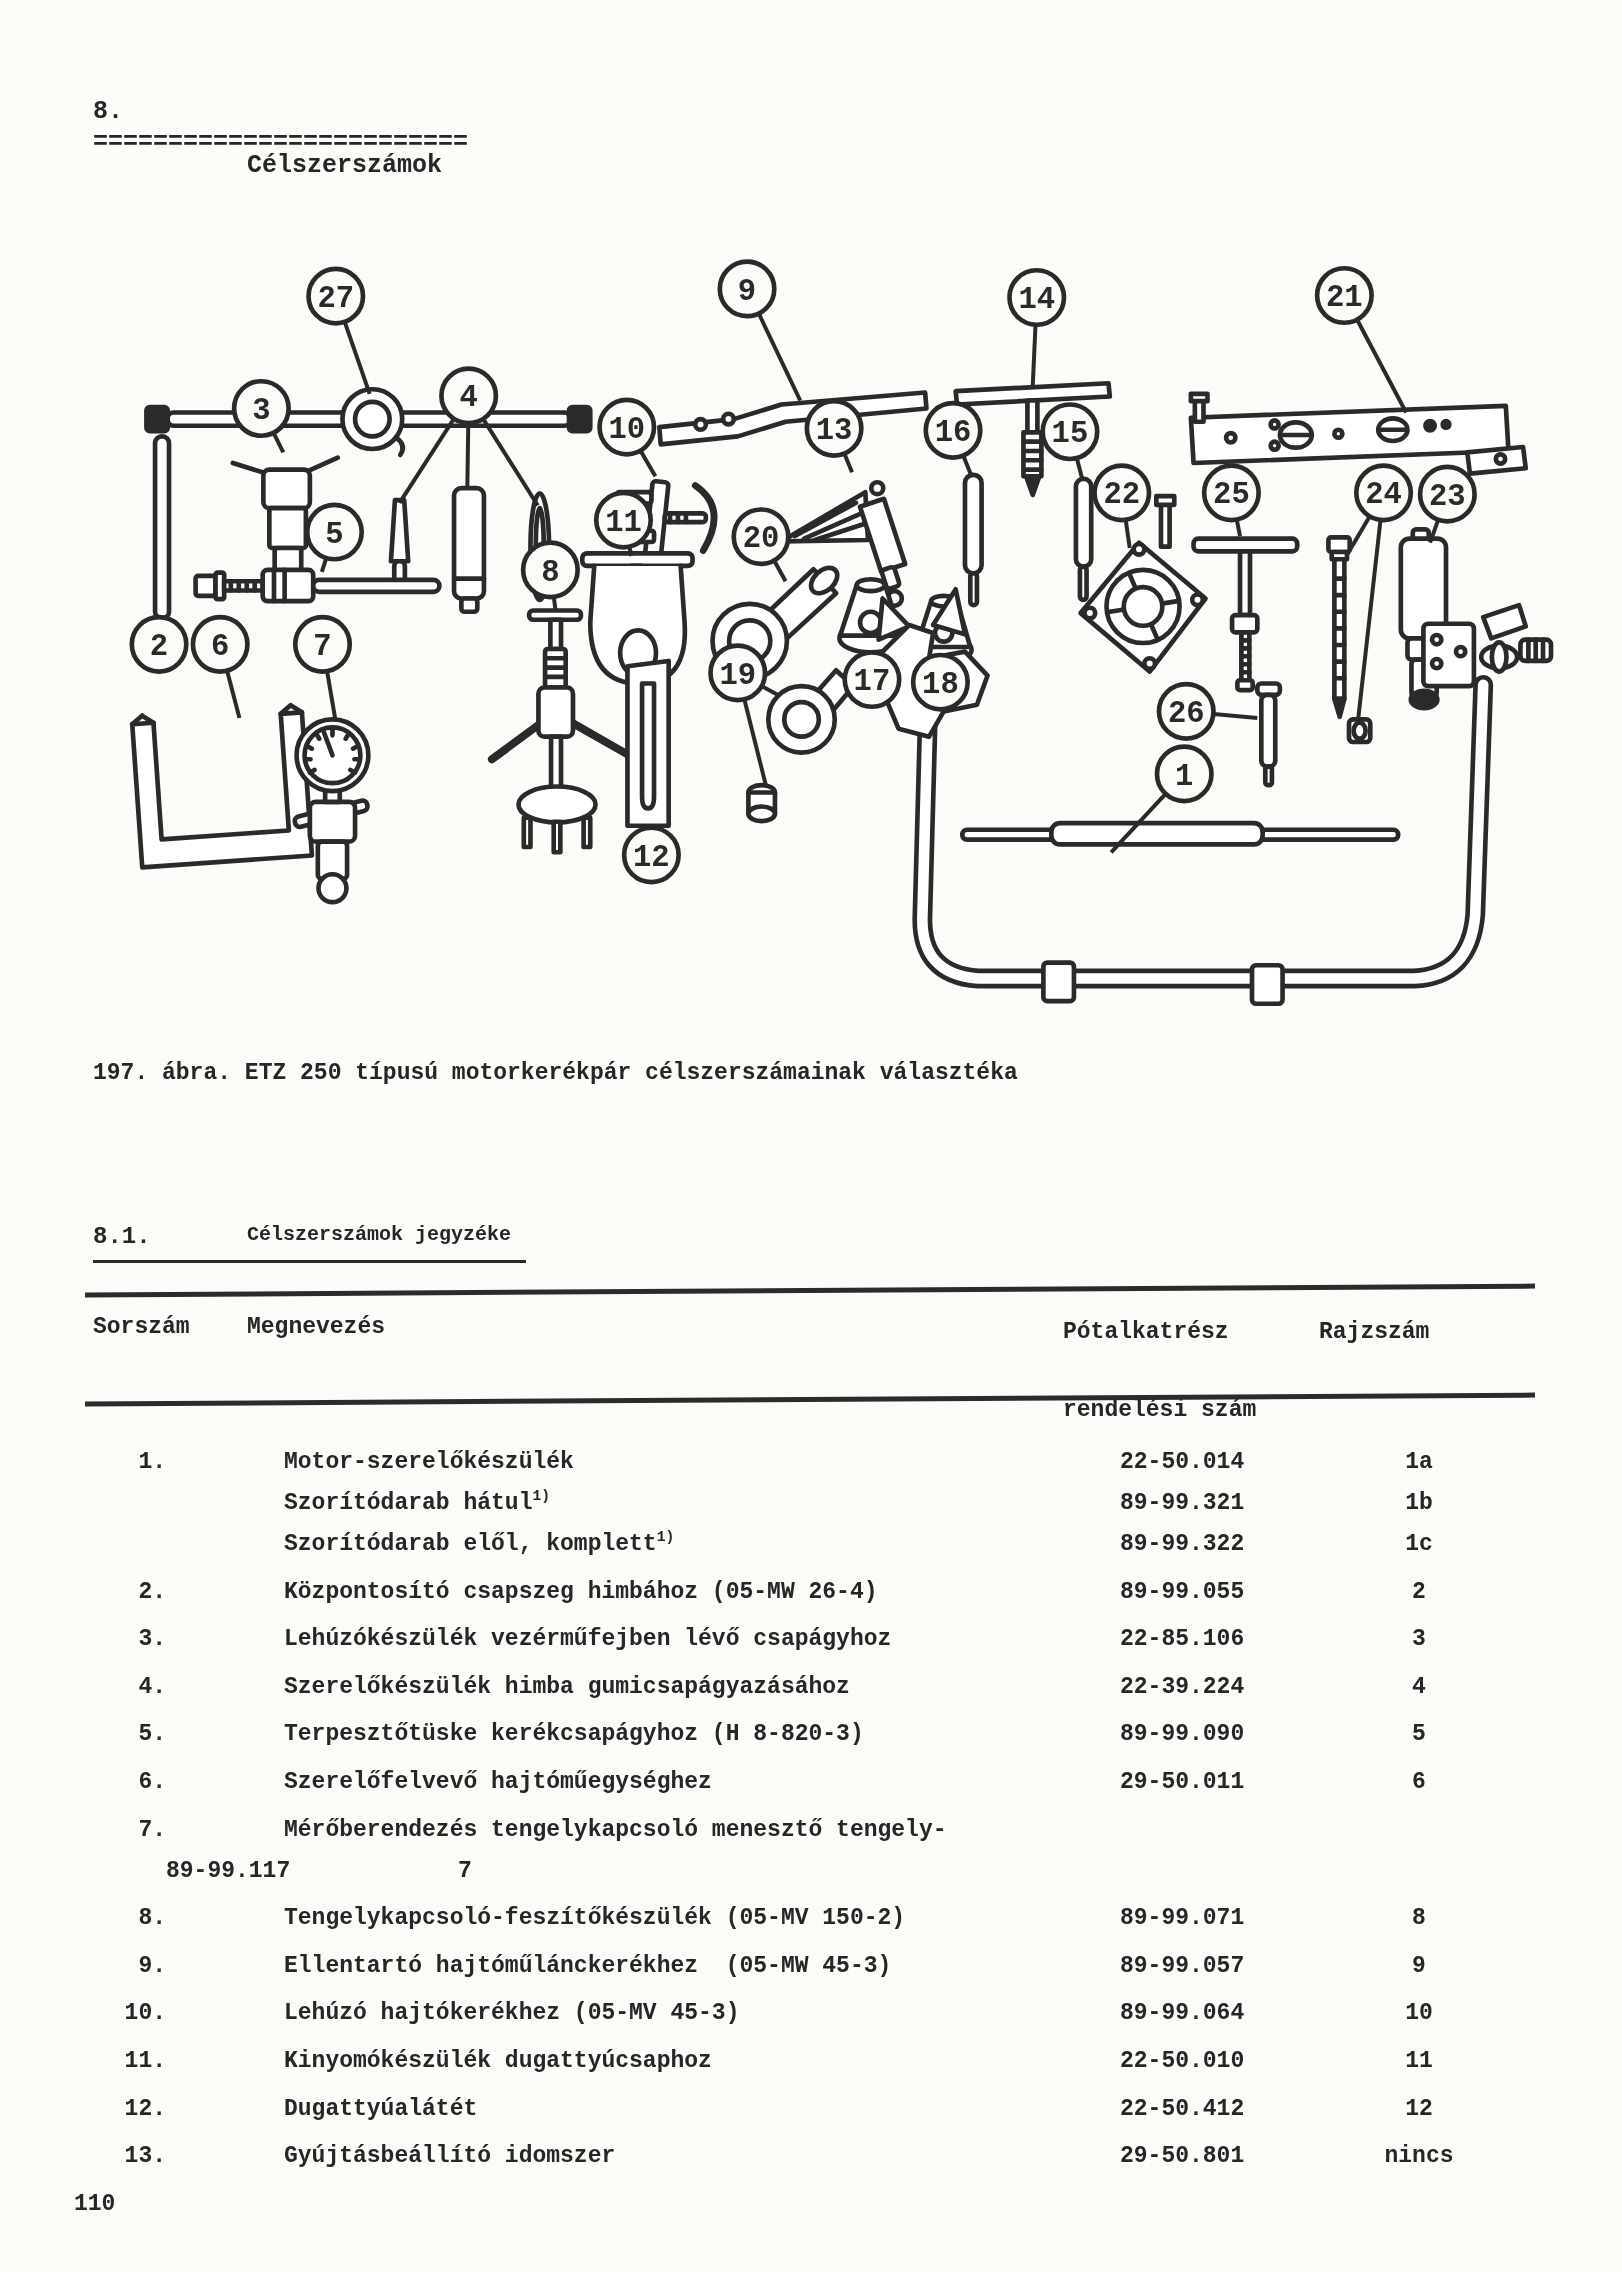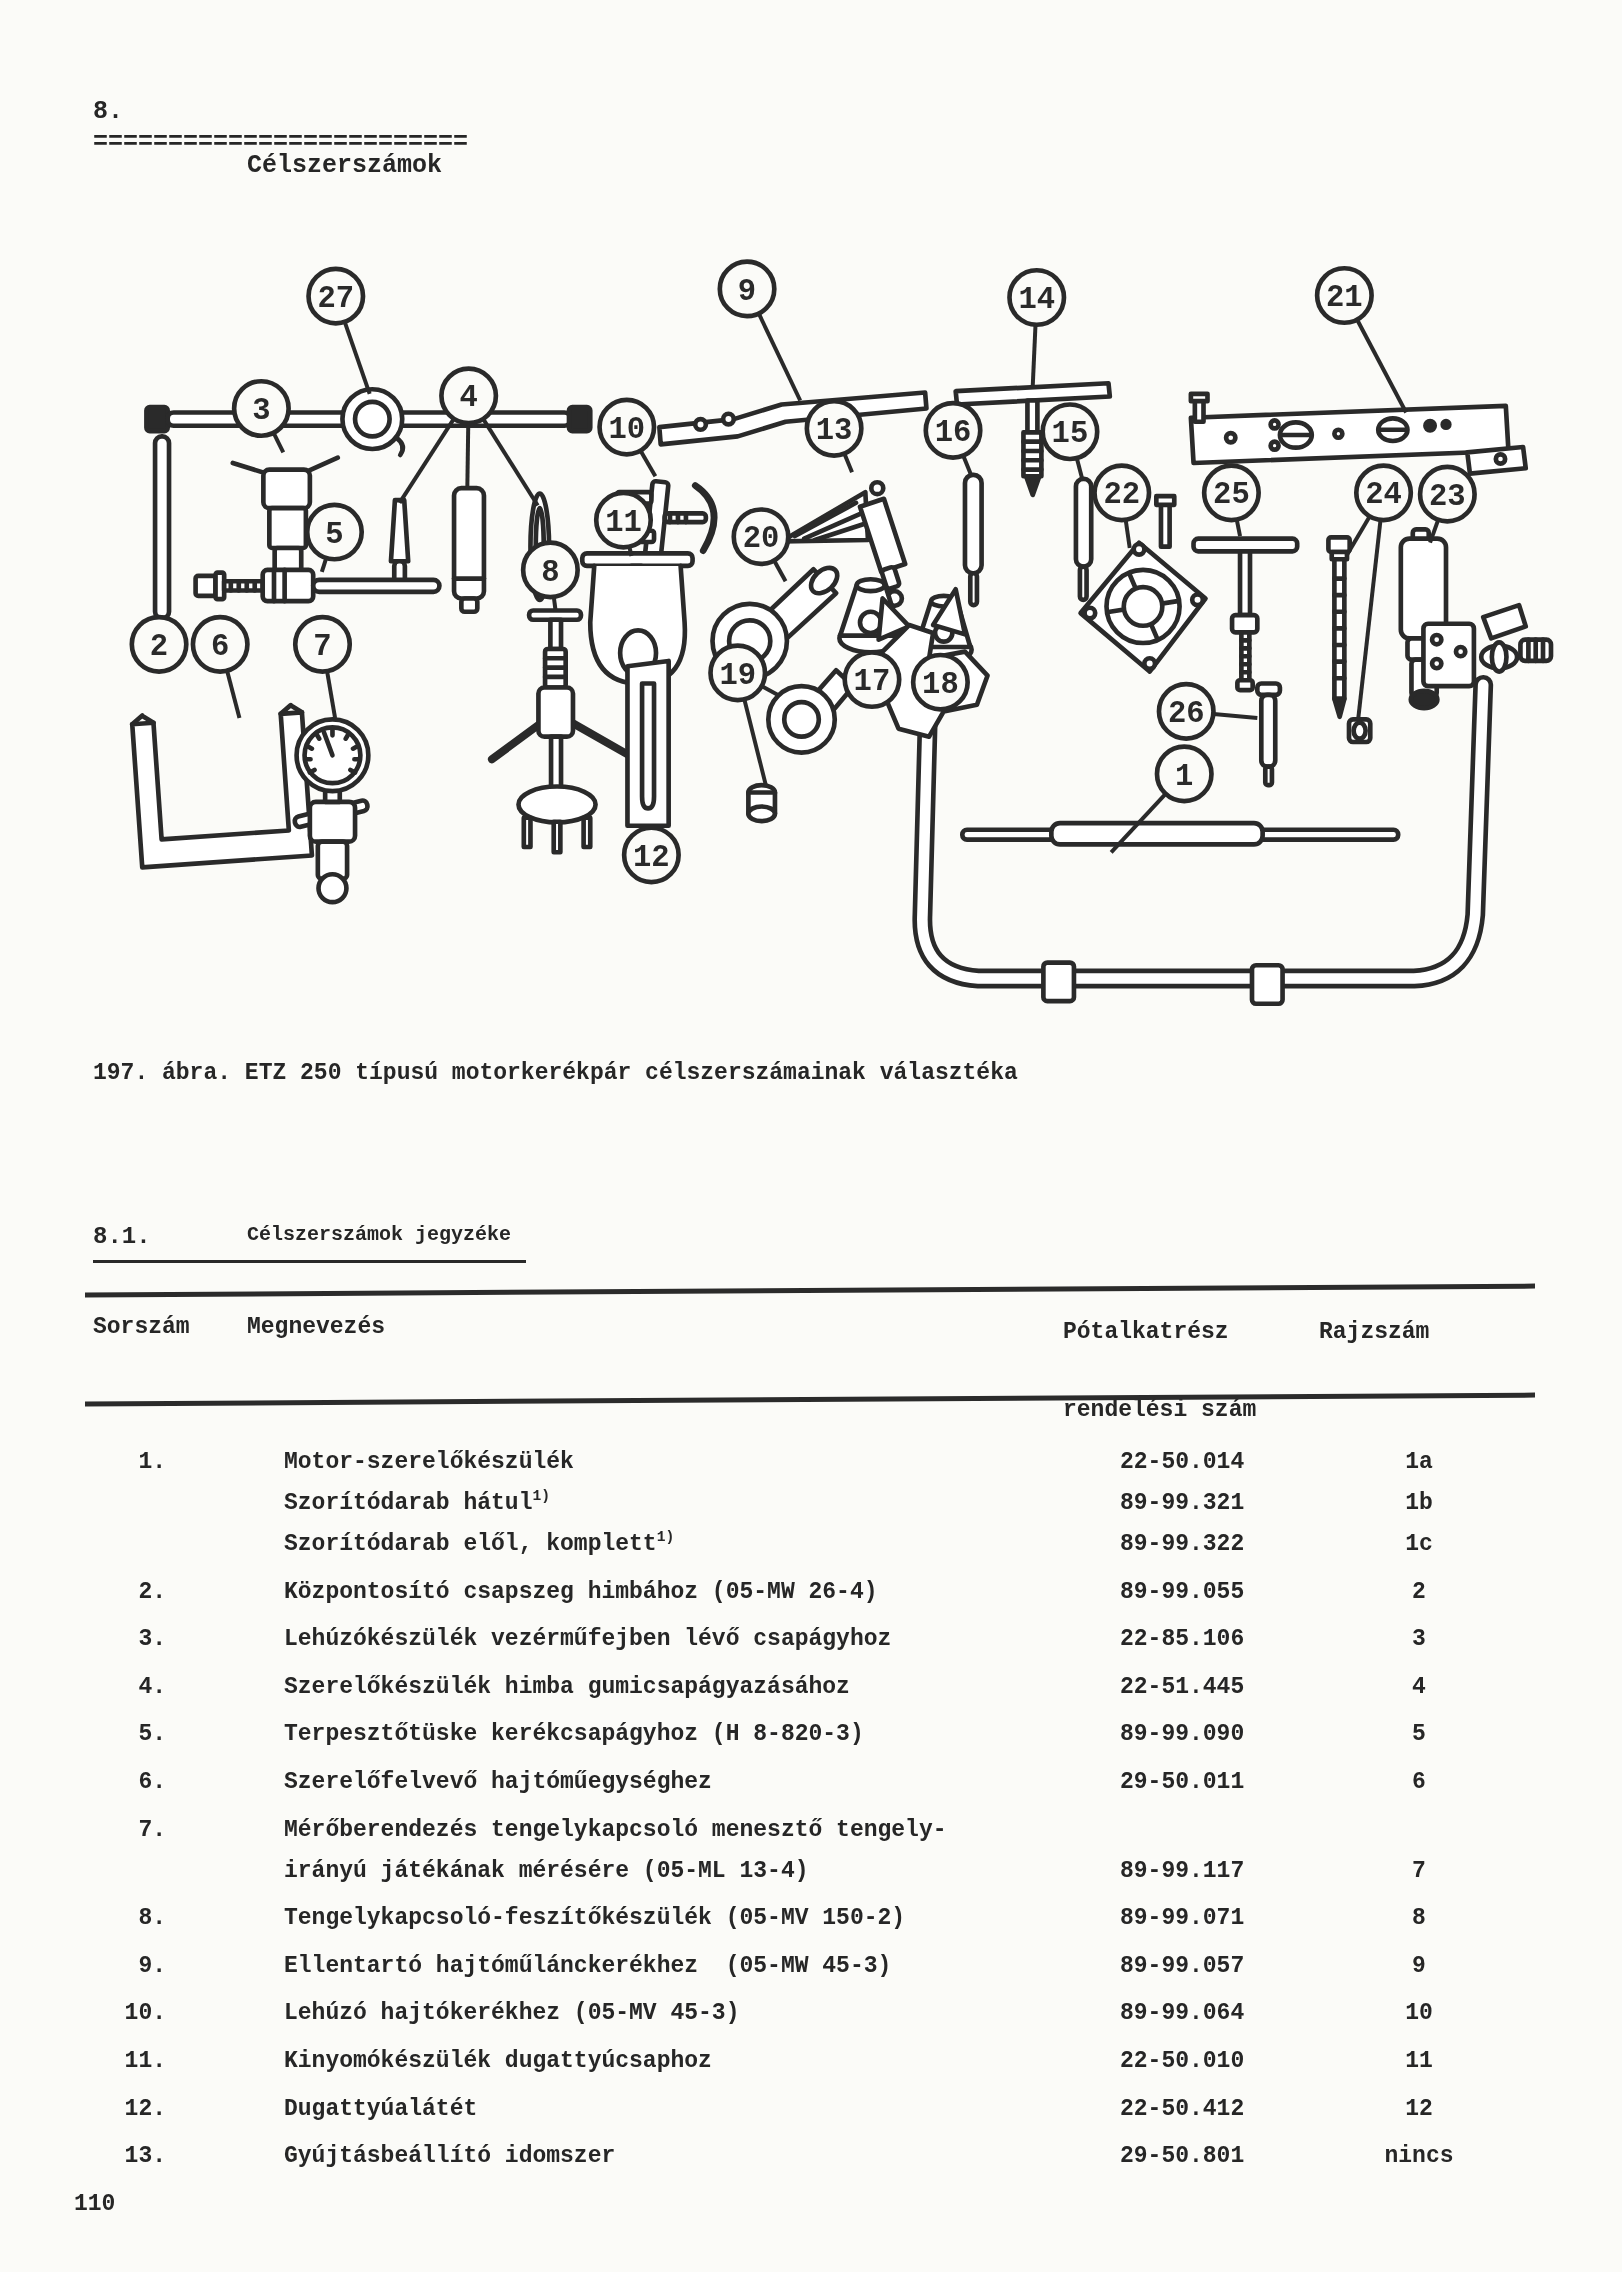--- a/index.html
+++ b/index.html
@@ -468,21 +468,21 @@
       </div>
       <div class="trow gap">
         <div class="col-no">3.</div>
         <div class="col-name">Lehúzókészülék vezérműfejben lévő csapágyhoz</div>
         <div class="col-part">22-85.106</div>
         <div class="col-fig">3</div>
       </div>
       <div class="trow gap">
         <div class="col-no">4.</div>
         <div class="col-name">Szerelőkészülék himba gumicsapágyazásához</div>
-        <div class="col-part">22-51.445</div>
+        <div class="col-part">22-39.224</div>
         <div class="col-fig">4</div>
       </div>
       <div class="trow gap">
         <div class="col-no">5.</div>
         <div class="col-name">Terpesztőtüske kerékcsapágyhoz (H 8-820-3)</div>
         <div class="col-part">89-99.090</div>
         <div class="col-fig">5</div>
       </div>
       <div class="trow gap">
         <div class="col-no">6.</div>
@@ -491,21 +491,20 @@
         <div class="col-fig">6</div>
       </div>
       <div class="trow gap">
         <div class="col-no">7.</div>
         <div class="col-name">Mérőberendezés tengelykapcsoló menesztő tengely-</div>
         <div class="col-part"></div>
         <div class="col-fig"></div>
       </div>
       <div class="trow">
         <div class="col-no"></div>
-        <div class="col-name">irányú játékának mérésére (05-ML 13-4)</div>
         <div class="col-part">89-99.117</div>
         <div class="col-fig">7</div>
       </div>
       <div class="trow gap">
         <div class="col-no">8.</div>
         <div class="col-name">Tengelykapcsoló-feszítőkészülék (05-MV 150-2)</div>
         <div class="col-part">89-99.071</div>
         <div class="col-fig">8</div>
       </div>
       <div class="trow gap">

